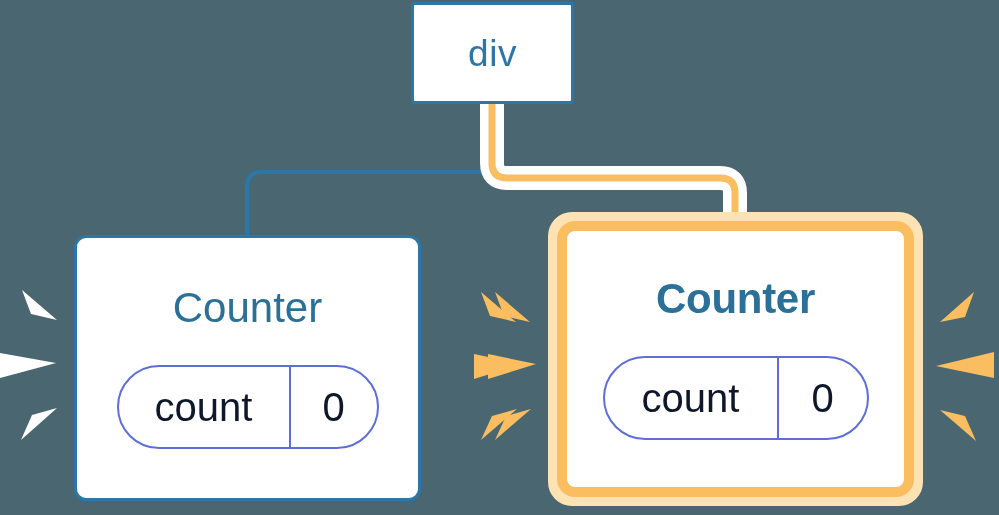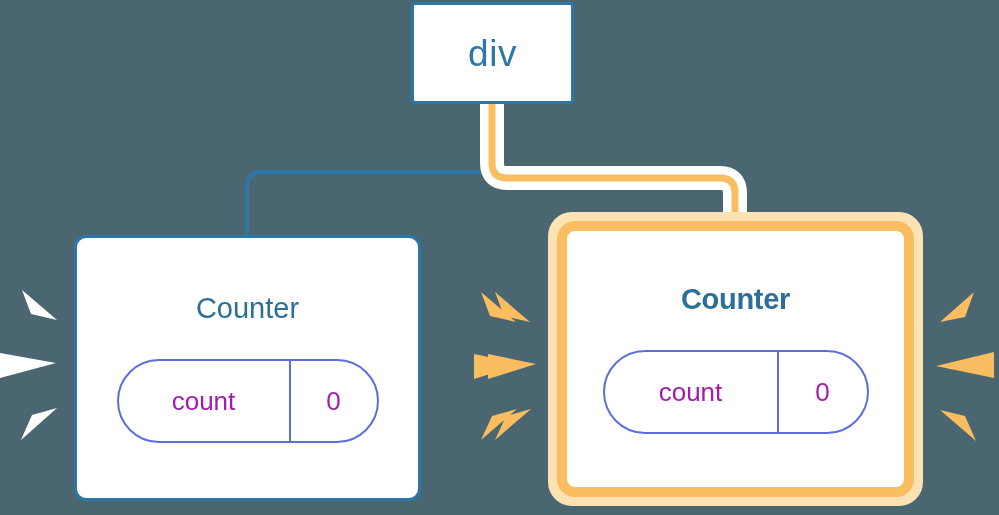--- a/index.html
+++ b/index.html
@@ -76,21 +76,21 @@
     box-sizing: border-box;
     border: 10px solid #fabd60;
     border-radius: 18px;
     background: #ffffff;
     display: flex;
     flex-direction: column;
     align-items: center;
     justify-content: center;
   }
   .counter-title {
-    font-size: 29px;
+    font-size: 42px;
     color: #2a7098;
     line-height: 1;
     margin-bottom: 36px;
   }
   .counter-title.bold {
     font-weight: 700;
     letter-spacing: -0.3px;
   }
   
   .pill {
@@ -99,22 +99,22 @@
     border: 2px solid #5d6ed9;
     border-radius: 999px;
     height: 80px;
     overflow: hidden;
     background: transparent;
   }
   .pill-key, .pill-val {
     display: flex;
     align-items: center;
     justify-content: center;
-    color: #a21caf;
-    font-size: 26px;
+    color: #0f172a;
+    font-size: 40px;
     line-height: 1;
   }
   .pill-key { width: 170px; }
   .pill-val { width: 86px; border-left: 2px solid #5d6ed9; }
   .pill.wide .pill-key { width: 172px; }
   .pill.wide .pill-val { width: 88px; }
   
   .burst {
     position: absolute;
     z-index: 7;

